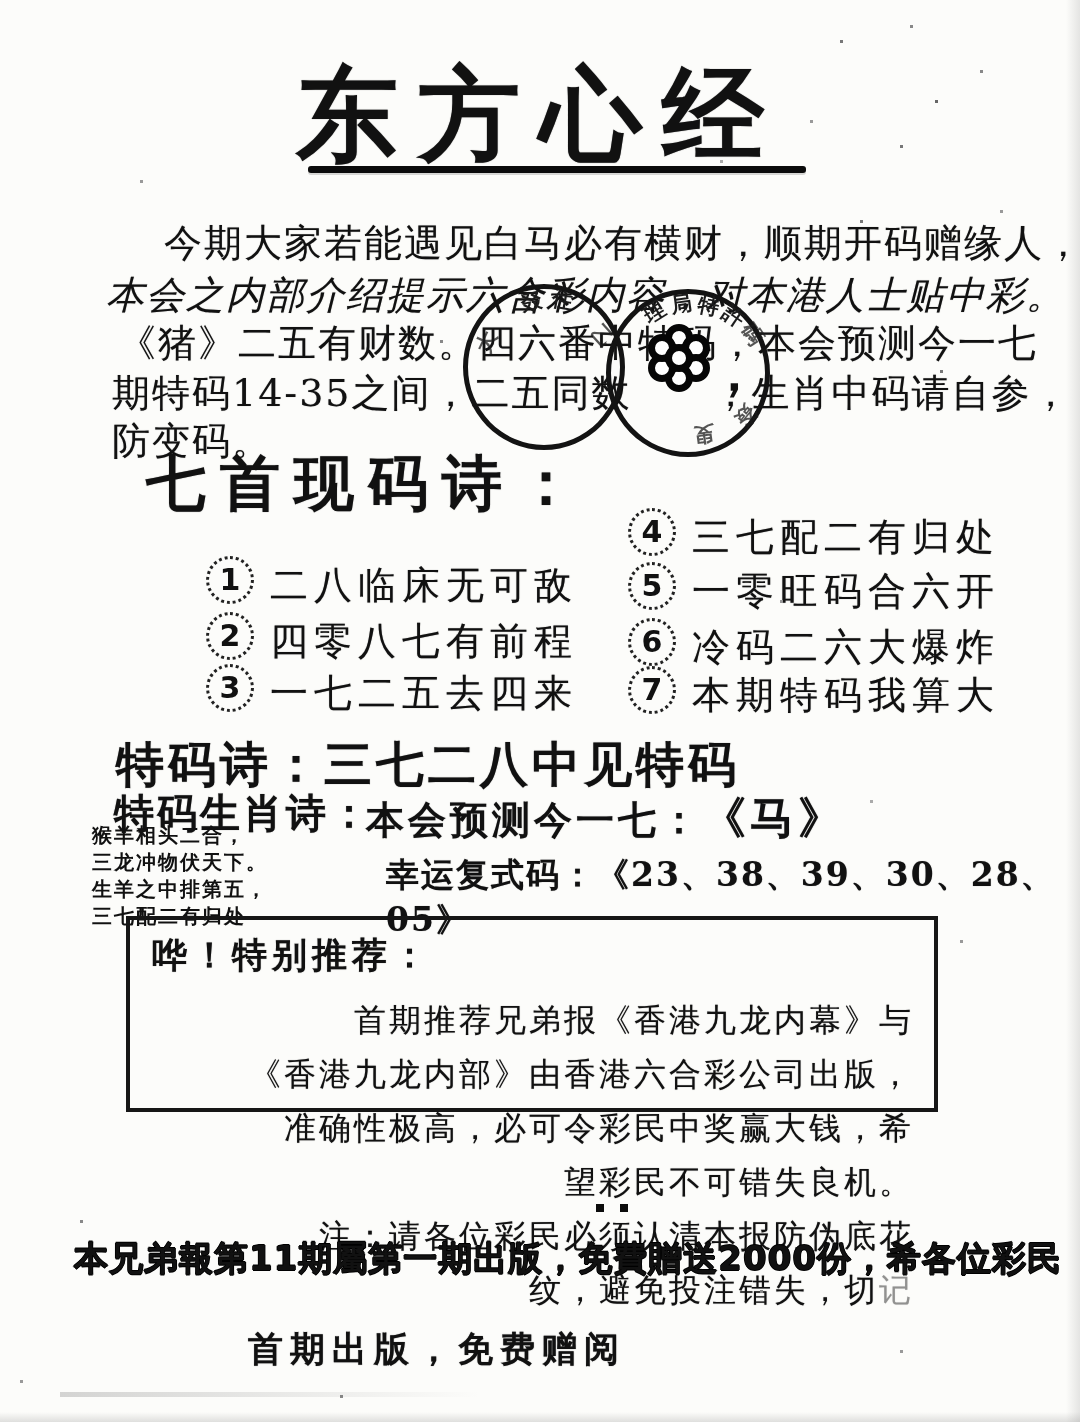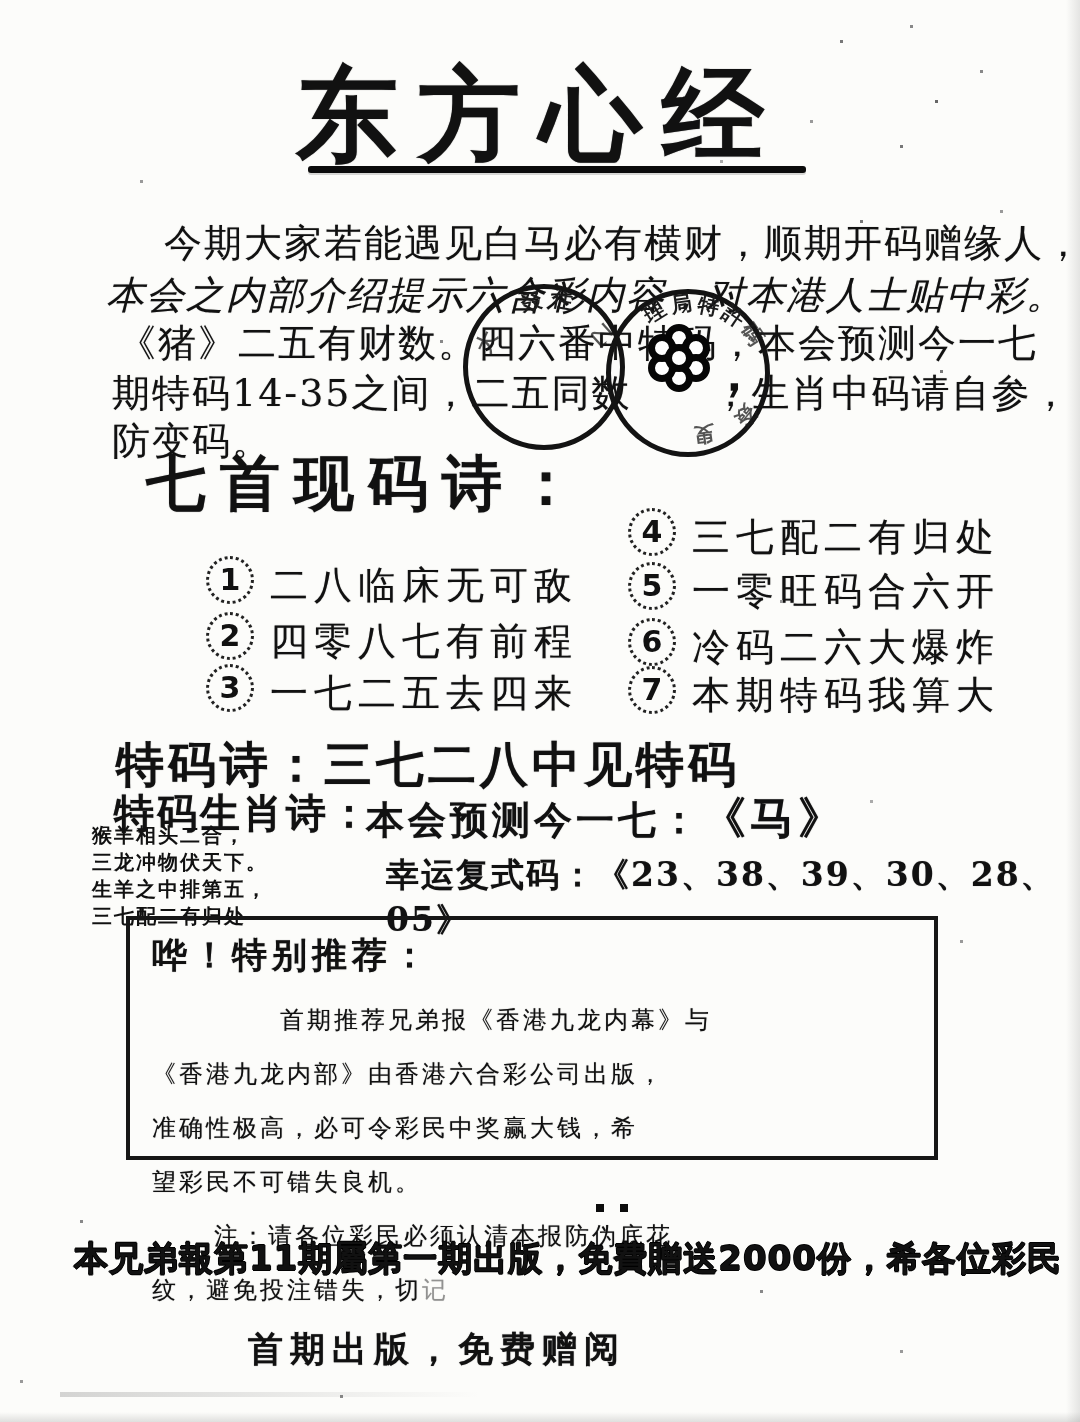--- a/index.html
+++ b/index.html
@@ -61,27 +61,27 @@
     text-shadow:0 0 1px rgba(0,0,0,.5);}
   .zodiac-small{left:92px;top:822px;font-size:20px;font-weight:600;line-height:27px;
     letter-spacing:2px;font-family:Liberation Serif, serif;}
   .notzodiac-row{left:366px;top:789px;font-size:38px;font-weight:bold;letter-spacing:4px;
     text-shadow:0 0 1px rgba(0,0,0,.45);}
   .notzodiac-row .val{font-size:44px;}
   .lucky-row{left:386px;top:853px;font-size:33px;font-weight:bold;letter-spacing:2px;
     text-shadow:0 0 1px rgba(0,0,0,.4);}
   
   .promo-box{
-    left:126px;top:916px;width:812px;height:244px;
+    left:126px;top:916px;width:812px;height:196px;
     border:4px solid #161616;box-sizing:border-box;padding:12px 20px 0 22px;
   }
   .promo-heading{font-size:35px;font-weight:bold;letter-spacing:5px;
     text-shadow:0 0 1px rgba(0,0,0,.5);}
-  .promo-body{margin-top:14px;font-size:24px;line-height:54px;letter-spacing:3px;
-    text-shadow:0 0 1px rgba(0,0,0,.45);}
+  .promo-body{margin-top:14px;font-size:32px;line-height:54px;letter-spacing:3px;
+    text-shadow:0 0 1px rgba(0,0,0,.45);text-align:right;}
   .indent-4{padding-left:128px;}
   .indent-1{padding-left:62px;}
   .fade{opacity:.45;}
   .dot{width:8px;height:8px;background:#0c0c0c;}
   
   .footer-bold{left:74px;top:1238px;width:960px;font-size:34px;font-weight:900;
     letter-spacing:1px;line-height:40px;white-space:nowrap;
     font-family:"DejaVu Sans","Liberation Sans",sans-serif;
     text-shadow:.8px 0 #000,-.8px 0 #000,0 .8px #000,0 -.8px #000;}
   .final-line{left:248px;top:1326px;font-size:35px;font-weight:bold;letter-spacing:7px;

